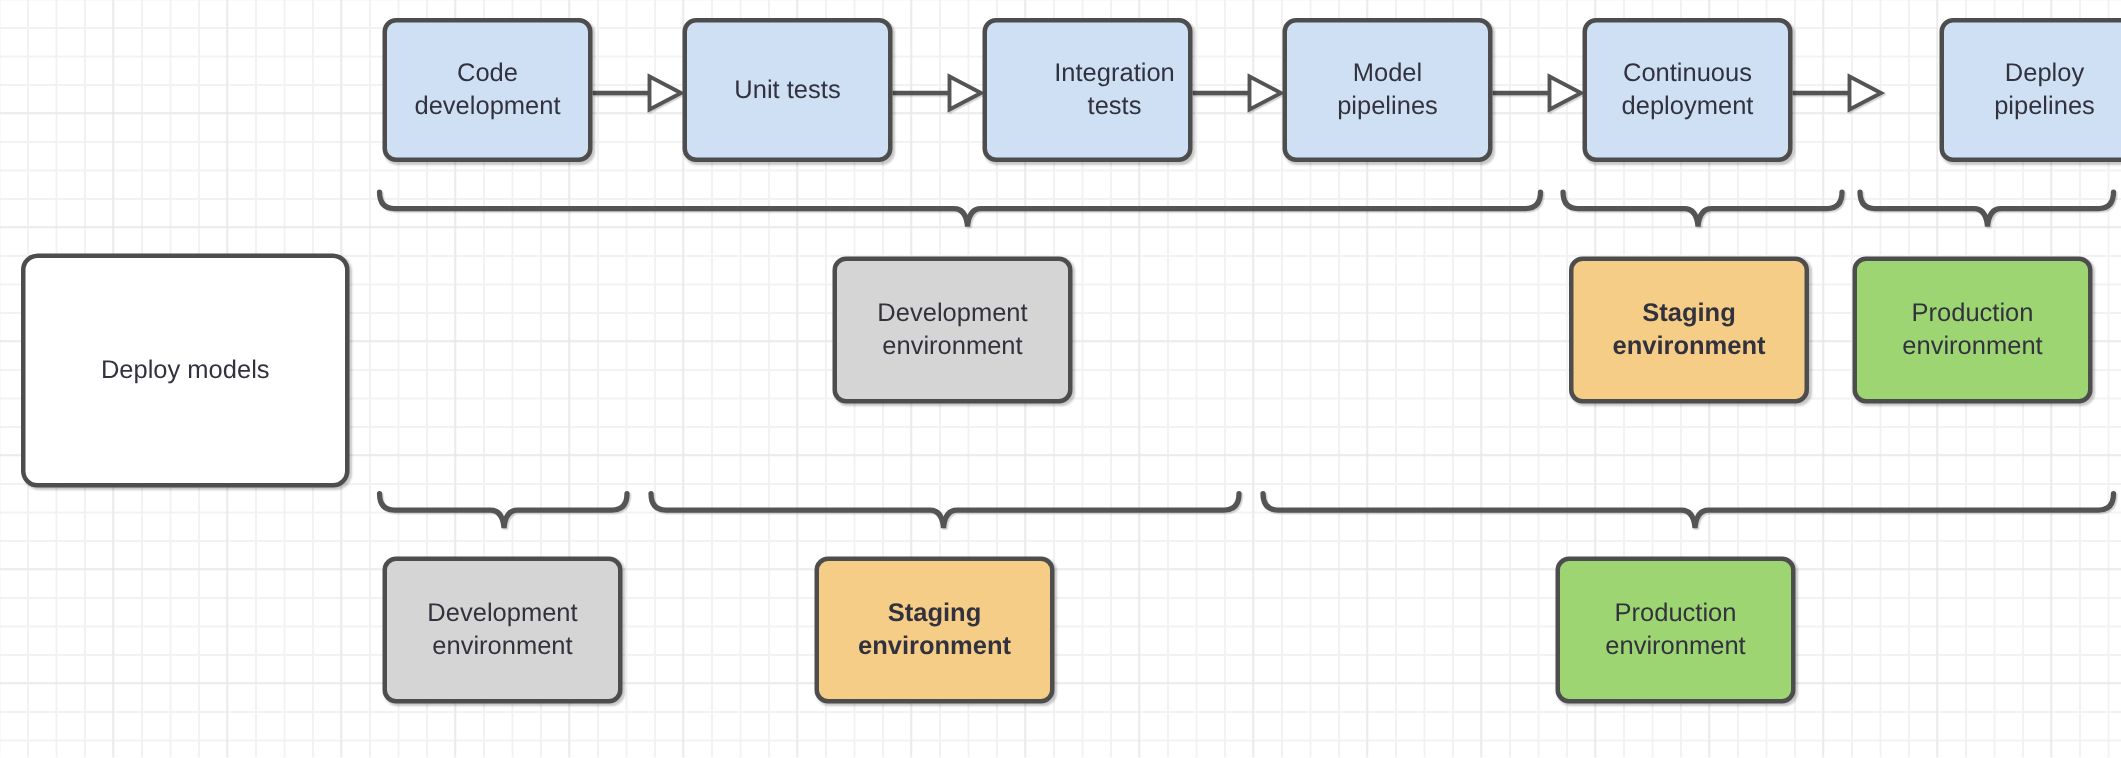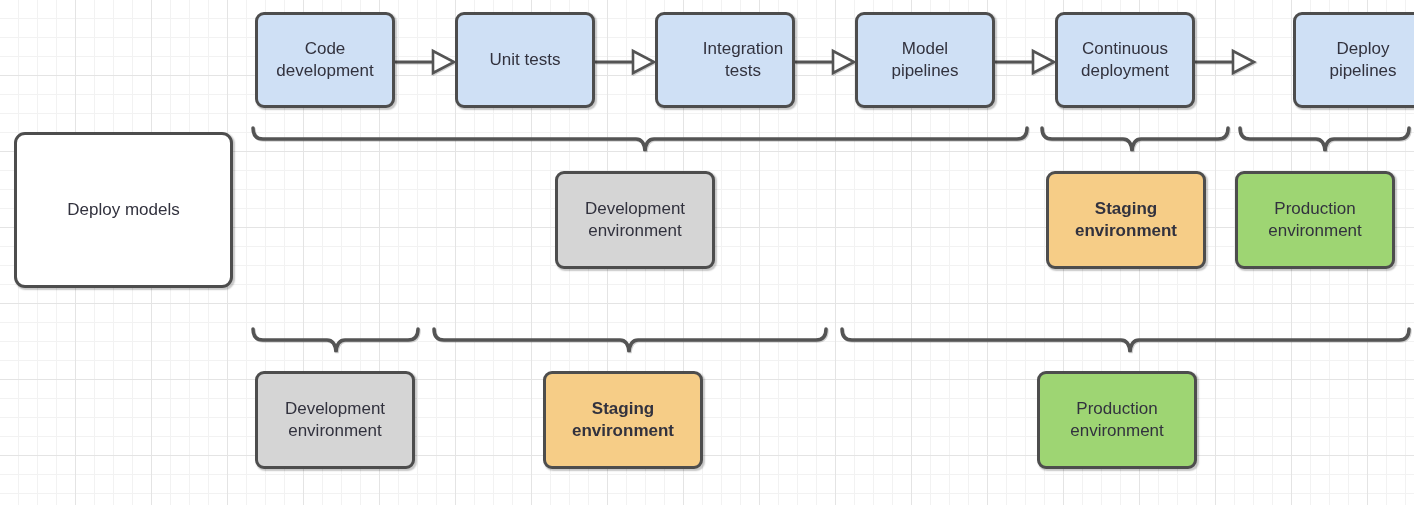--- a/index.html
+++ b/index.html
@@ -33,21 +33,21 @@
     font-size: 17px;
     line-height: 1.28;
     white-space: pre-line;
     box-shadow: 1.5px 1.5px 1.5px rgba(0,0,0,0.22);
   }
 
   .step { top: 12px; width: 140px; height: 96px; background: #cfe0f5; }
   .s1 { left: 255px; } .s2 { left: 455px; } .s3 { left: 655px; }
   .s4 { left: 855px; } .s5 { left: 1055px; } .s6 { left: 1293px; }
 
-  .row-label { left: 14px; width: 219px; height: 156px; background: #ffffff; border-radius: 11px; }
+  .row-label { left: 14px; width: 219px; height: 156px; background: #ffffff; border-radius: 11px; margin-top: 37px; }
   .rl1 { top: 132px; } .rl2 { top: 332px; }
 
   .env { width: 160px; height: 98px; }
   .env-dev  { background: #d5d5d5; }
   .env-stg  { background: #f6cd87; font-weight: bold; }
   .env-prod { background: #9ed573; }
   .r1 { top: 171px; } .r2 { top: 371px; }
   .e-m-dev  { left: 555px; }  .e-m-stg { left: 1046px; } .e-m-prod { left: 1235px; }
   .e-c-dev  { left: 255px; }  .e-c-stg { left: 543px; }  .e-c-prod { left: 1037px; }
 

